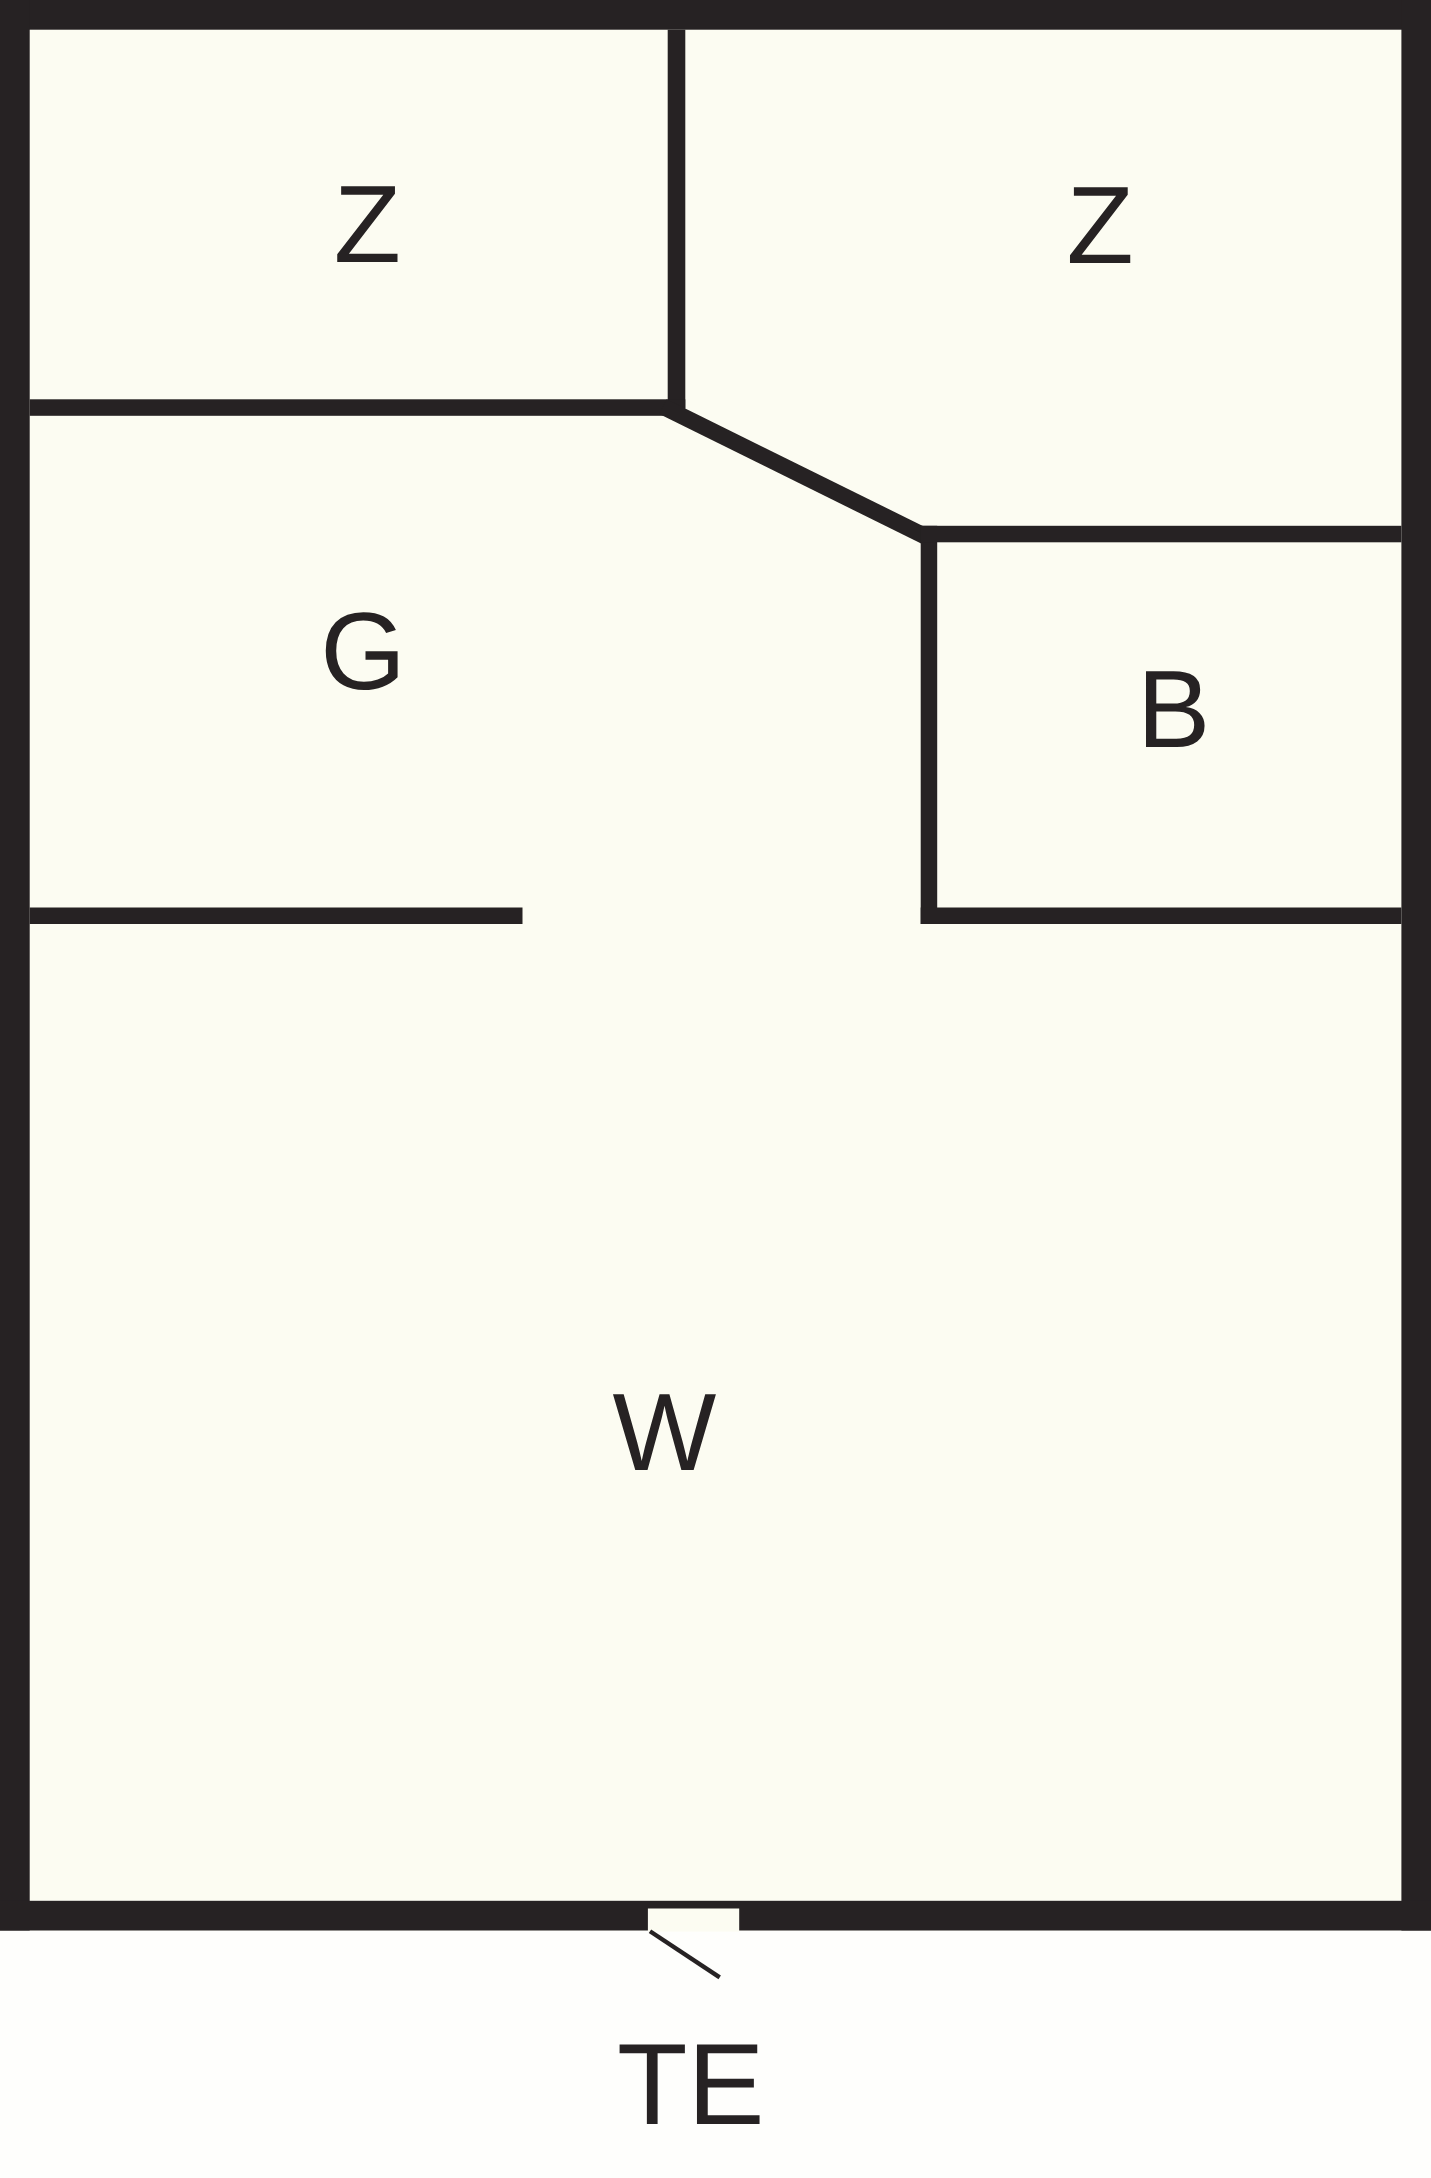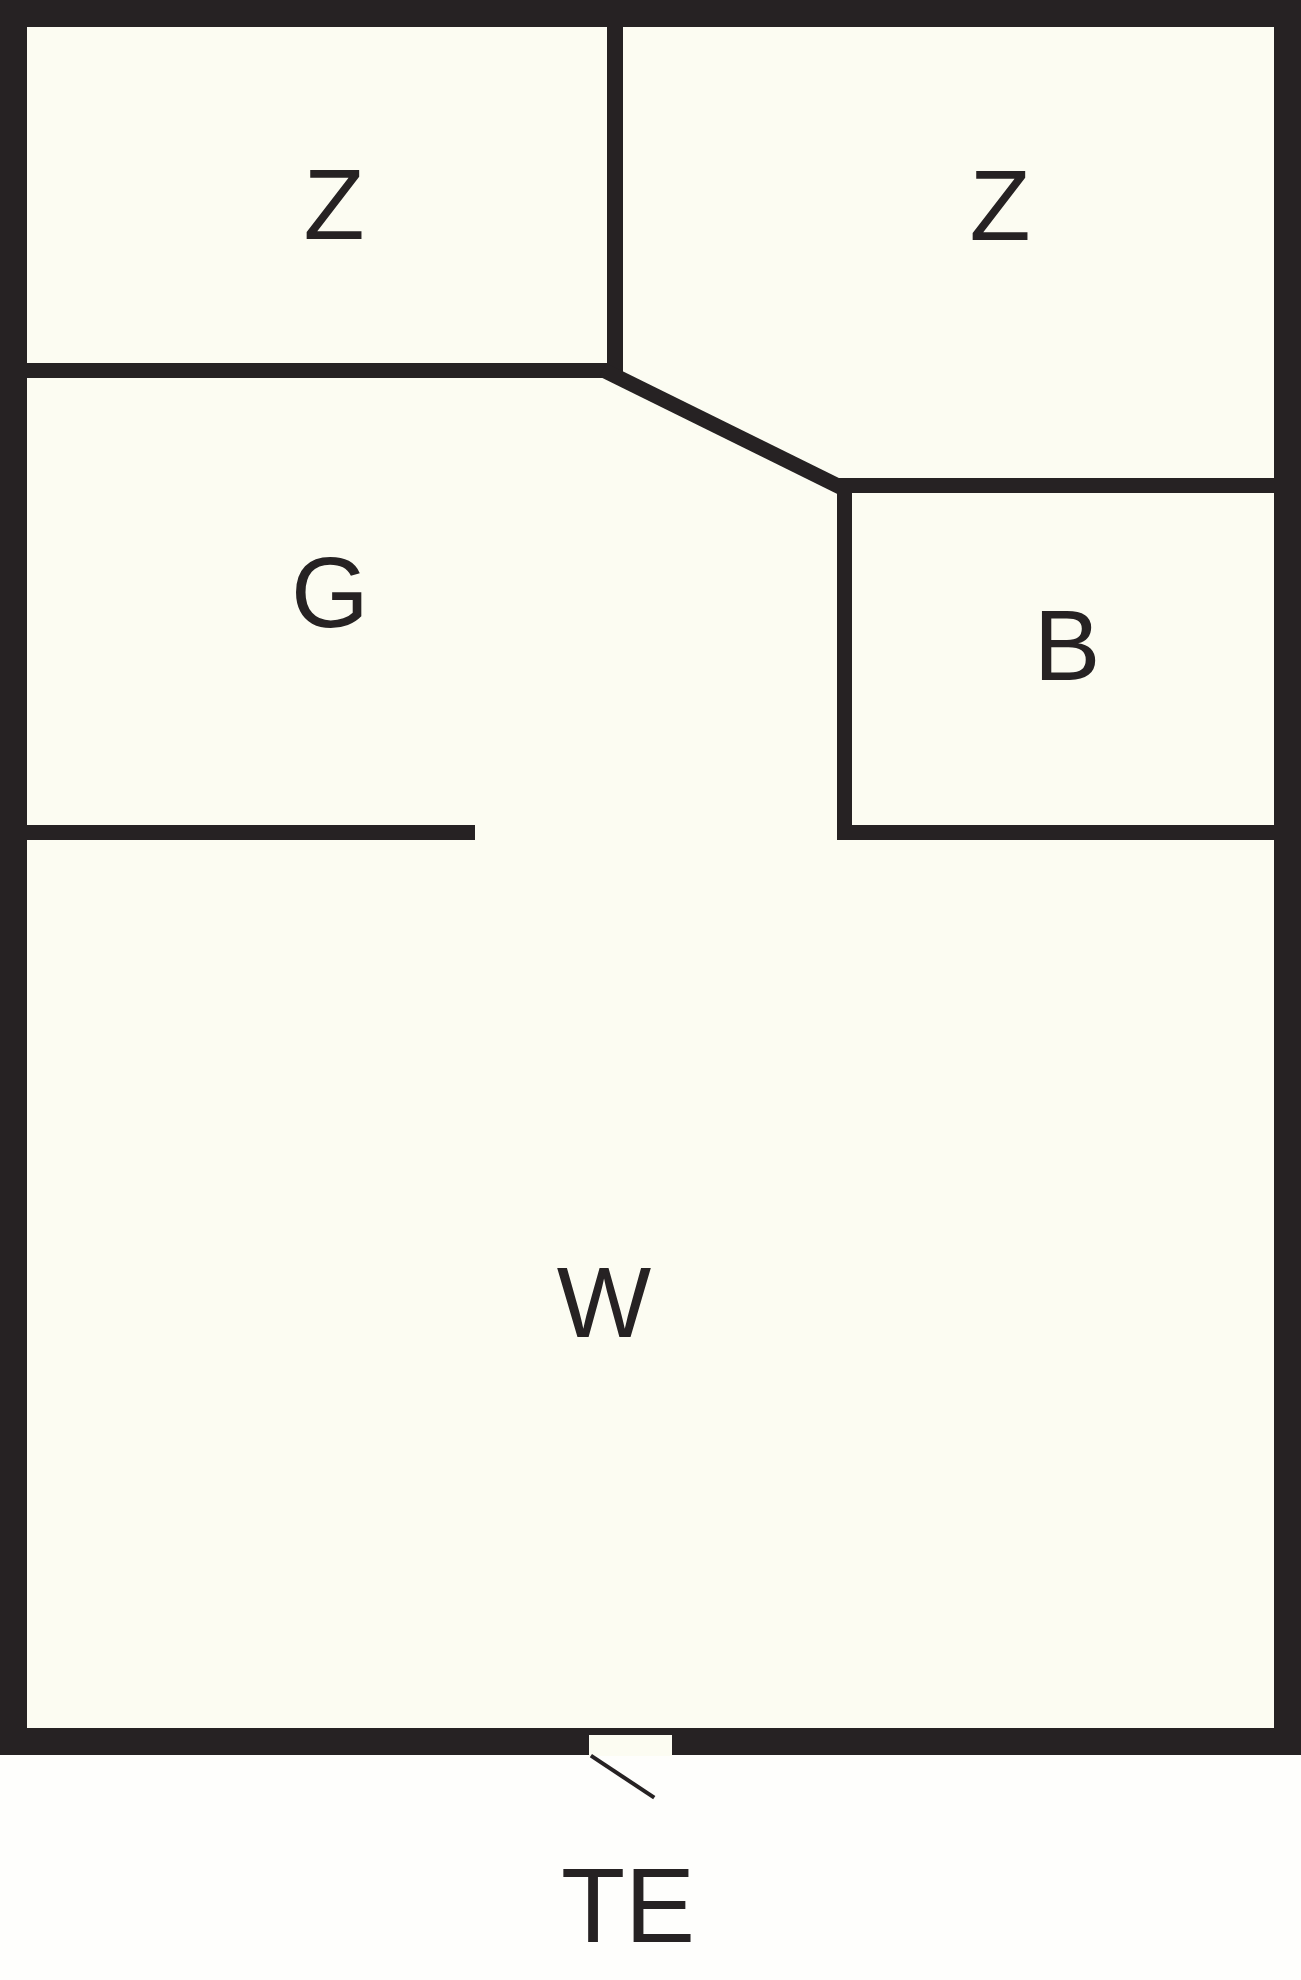--- a/index.html
+++ b/index.html
@@ -74,21 +74,21 @@
     font-size: 100px;
     line-height: 1;
     white-space: nowrap;
     letter-spacing: 0;
   }
   .label-z1 { left: 334px;  top: 204px; }
   .label-z2 { left: 1000px; top: 205px; }
   .label-g  { left: 330px;  top: 592px; }
   .label-b  { left: 1067px; top: 645px; }
   .label-w  { left: 604px;  top: 1302px; }
-  .label-te { left: 628px;  top: 1895px; font-size: 105px; margin-top: 10px; }
+  .label-te { left: 628px;  top: 1895px; font-size: 105px; }
 </style>
 </head>
 <body>
 
 <div class="plan">
 
   <div class="floor"></div>
 
   <div class="wall wall-outer-top"></div>
   <div class="wall wall-outer-left"></div>

